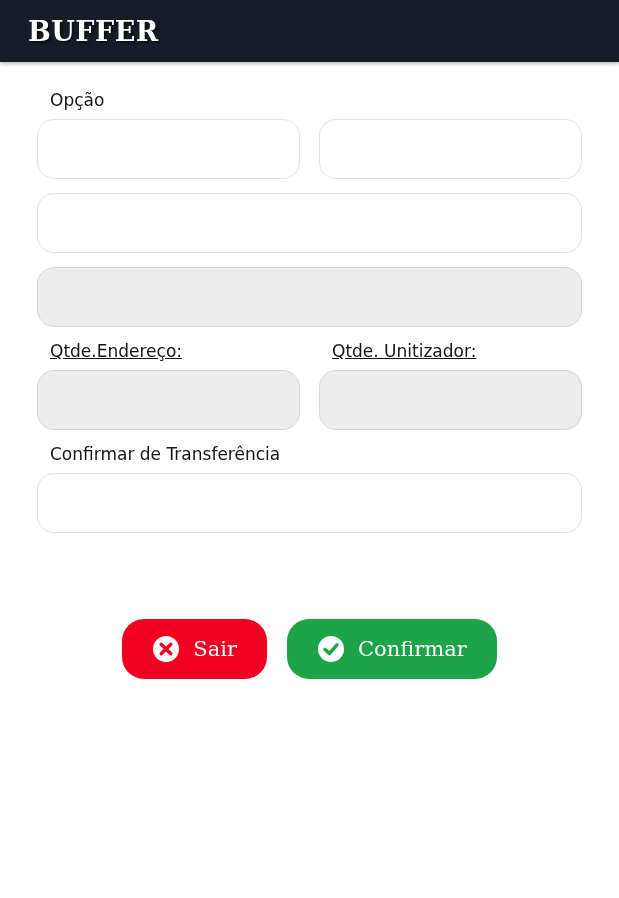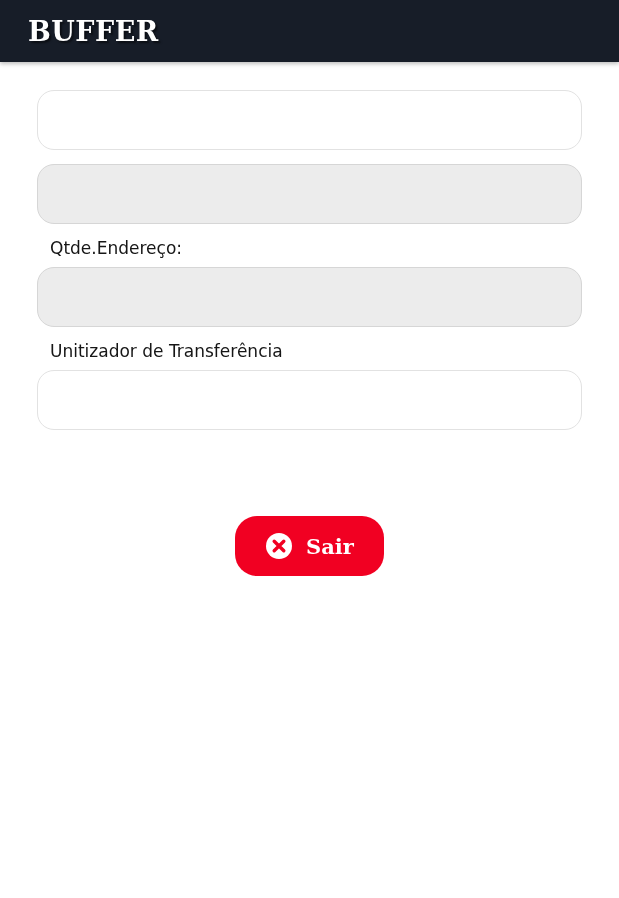--- a/index.html
+++ b/index.html
@@ -40,20 +40,21 @@
   .field-label {
     display: block;
     font-size: 17px;
     color: #161616;
     padding-left: 13px;
     margin-bottom: 9px;
   }
   .row {
     display: flex;
     gap: 19px;
+    text-decoration: underline;
   }
   .row > .col { flex: 1; min-width: 0; }
   input.field {
     display: block;
     width: 100%;
     height: 60px;
     border: 1px solid #e2e2e2;
     border-radius: 17px;
     background: #ffffff;
     font-size: 18px;
@@ -76,21 +77,21 @@
   .btn {
     display: inline-flex;
     align-items: center;
     justify-content: center;
     gap: 13px;
     height: 60px;
     border: none;
     border-radius: 22px;
     cursor: pointer;
     font-family: "DejaVu Serif", "Liberation Serif", serif;
-    font-weight: bold;
+    font-weight: normal;
     font-size: 21px;
     color: #ffffff;
     padding: 0 30px;
   }
   .btn-sair { background: #f10022; }
   .btn-confirmar { background: #1ea448; }
   .btn .icon {
     width: 28px;
     height: 28px;
     display: inline-flex;
@@ -101,50 +102,74 @@
 <body>
 
 <div class="app">
 
   <div class="header">
     <span class="header-title">BUFFER</span>
   </div>
 
   <div class="form-area">
 
+    <div class="field-group">
+      <label class="field-label">Opção</label>
+      <div class="row">
+        <div class="col">
+          <input class="field" type="text" value="" style="">
+        </div>
+        <div class="col">
+          <input class="field" type="text" value="" style="">
+        </div>
+      </div>
+    </div>
 
     <div class="field-group">
       <input class="field" type="text" value="" style="">
     </div>
 
     <div class="field-group mt-md">
       <input class="field disabled" type="text" disabled="" value="" style="">
     </div>
 
     <div class="field-group">
       <div class="row">
         <div class="col">
           <label class="field-label">Qtde.Endereço:</label>
           <input class="field disabled" type="text" disabled="" value="" style="">
         </div>
+        <div class="col">
+          <label class="field-label">Qtde. Unitizador:</label>
+          <input class="field disabled" type="text" disabled="" value="" style="">
+        </div>
       </div>
     </div>
 
 
     <div class="field-group">
-      <label class="field-label">Unitizador de Transferência</label>
+      <label class="field-label">Confirmar de Transferência</label>
       <input class="field" type="text" value="" style="">
     </div>
 
     <div class="buttons-row">
       <button class="btn btn-sair">
         <span class="icon">
           <svg viewBox="0 0 28 28" width="28" height="28">
             <circle cx="14" cy="14" r="13" fill="#ffffff"></circle>
             <path d="M9.2 9.2 L18.8 18.8 M18.8 9.2 L9.2 18.8" stroke="#f10022" stroke-width="3.4" stroke-linecap="round"></path>
           </svg>
         </span>
         <span>Sair</span>
       </button>
+      <button class="btn btn-confirmar">
+        <span class="icon">
+          <svg viewBox="0 0 28 28" width="28" height="28">
+            <circle cx="14" cy="14" r="13" fill="#ffffff"></circle>
+            <path d="M8 14.5 L12.3 18.6 L20 9.8" stroke="#1ea448" stroke-width="3.4" fill="none" stroke-linecap="round" stroke-linejoin="round"></path>
+          </svg>
+        </span>
+        <span>Confirmar</span>
+      </button>
     </div>
 
   </div>
 </div>
 
 </body></html>

